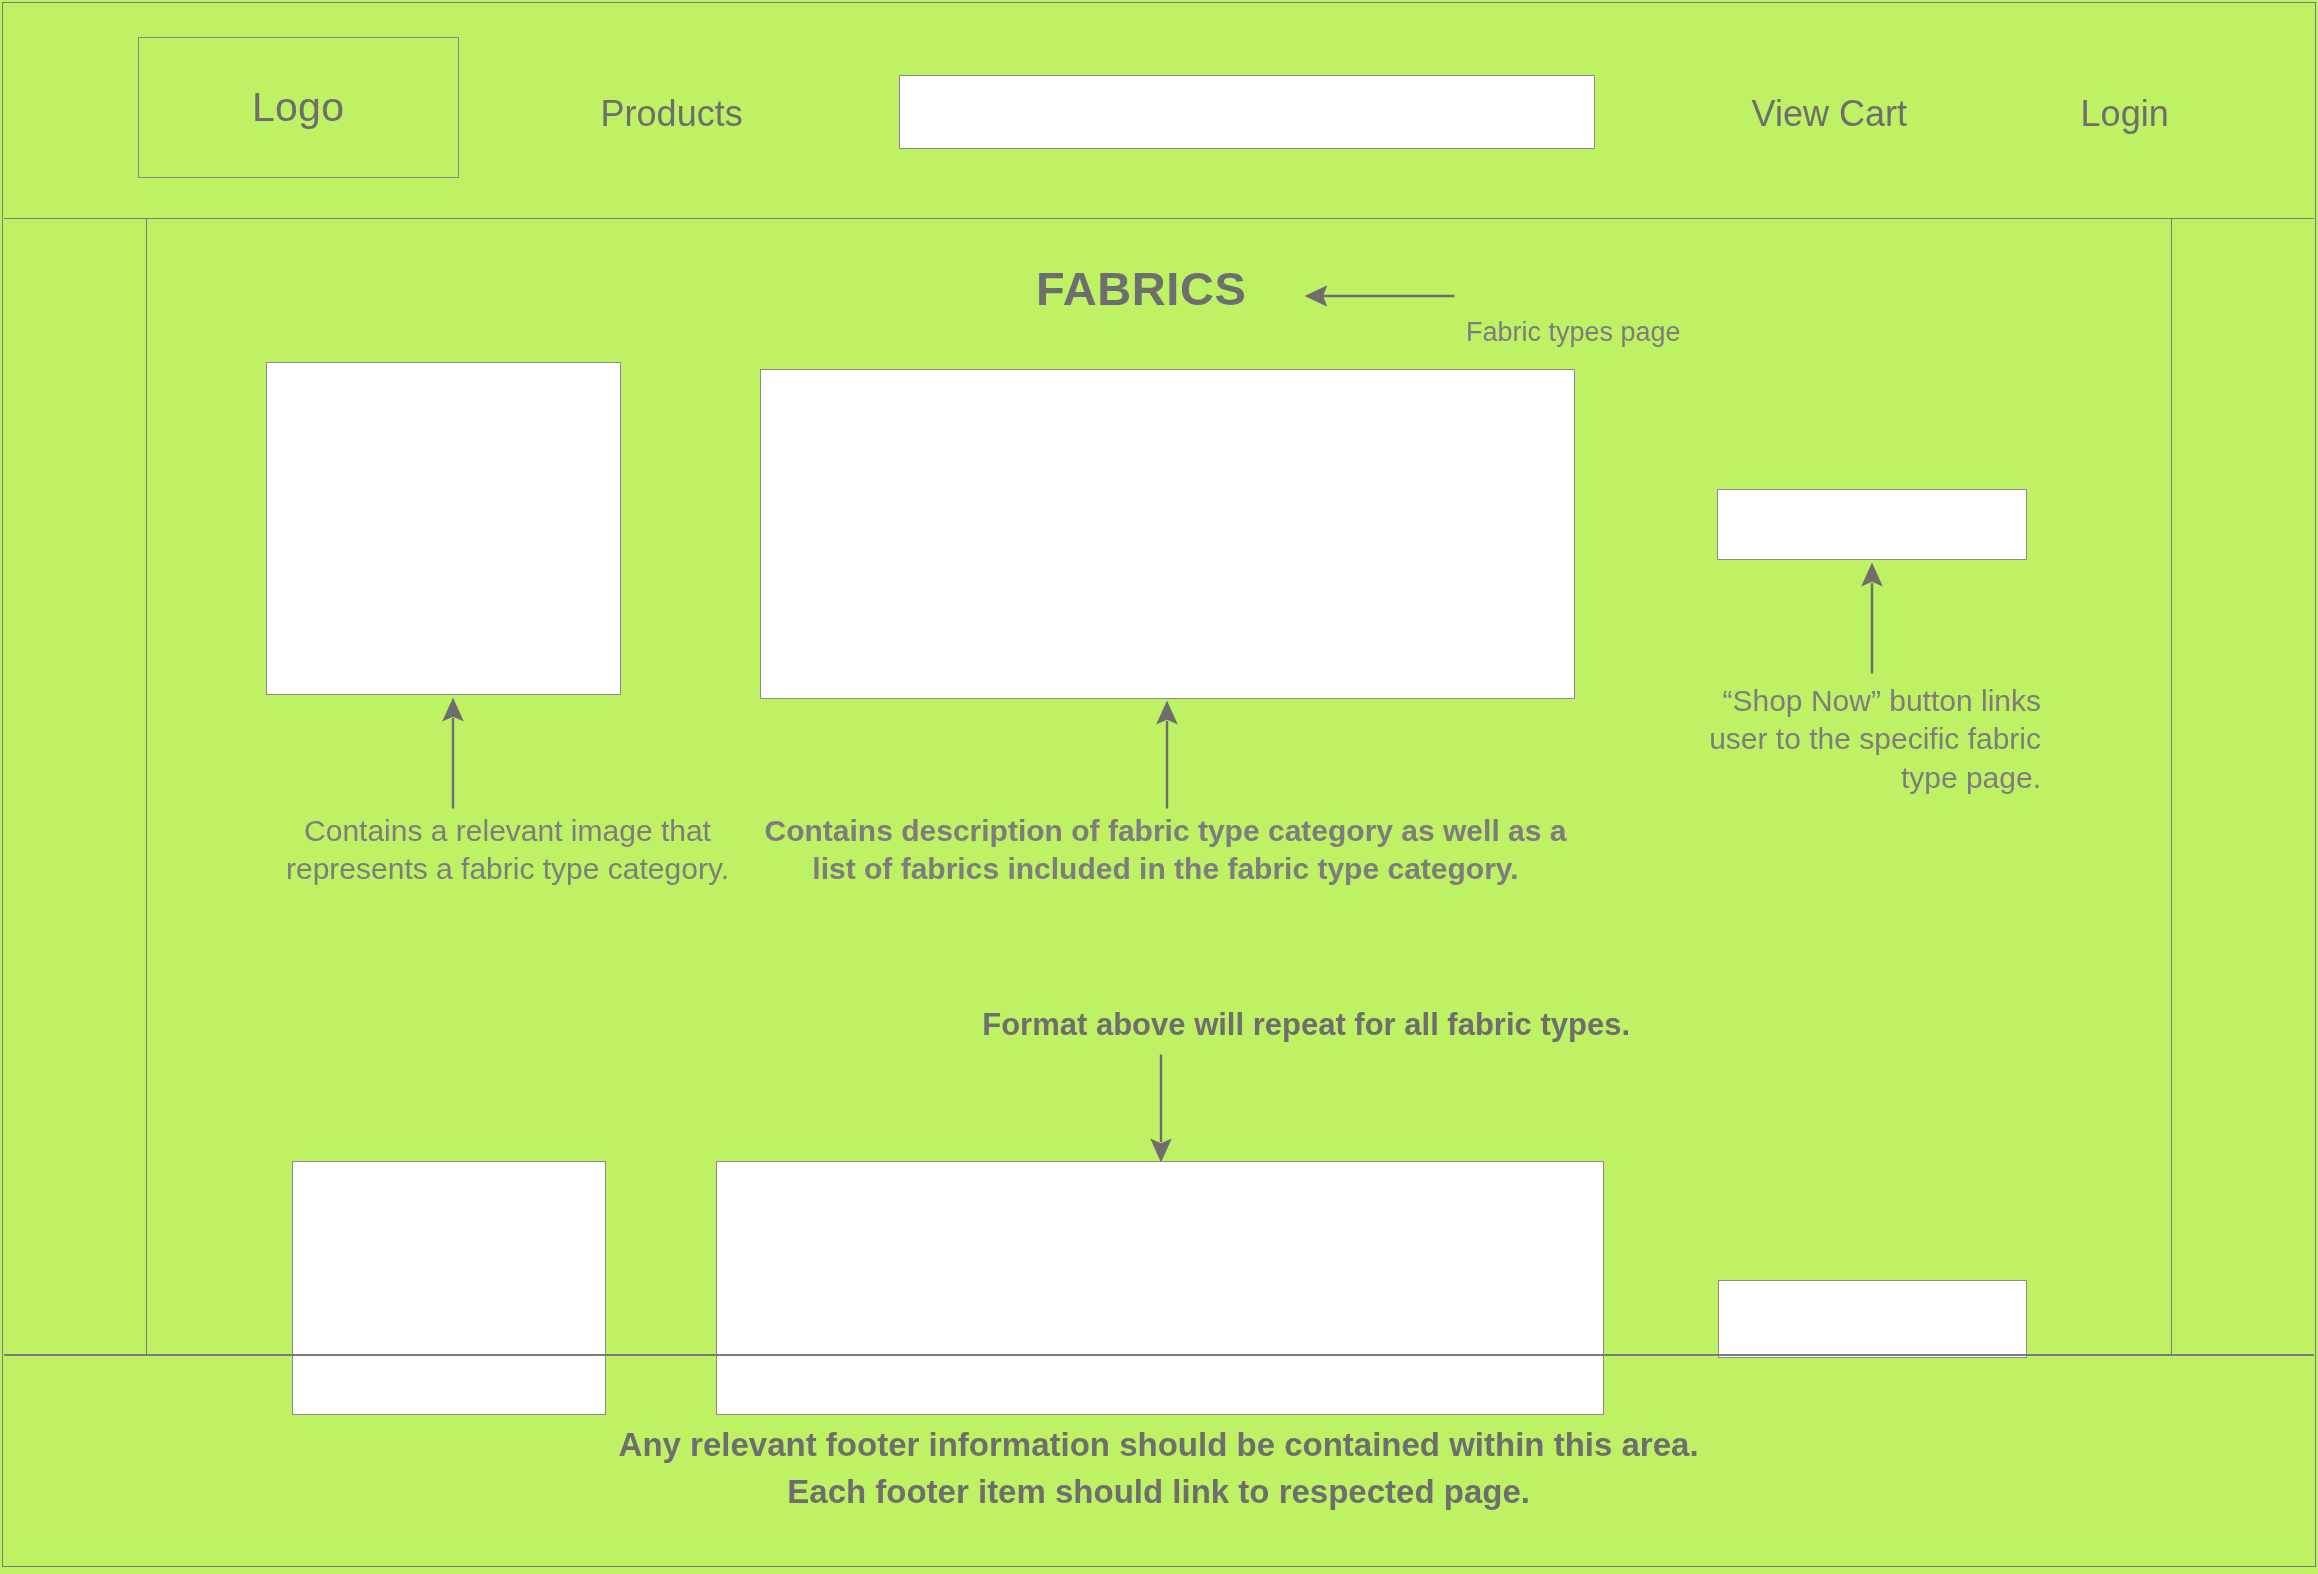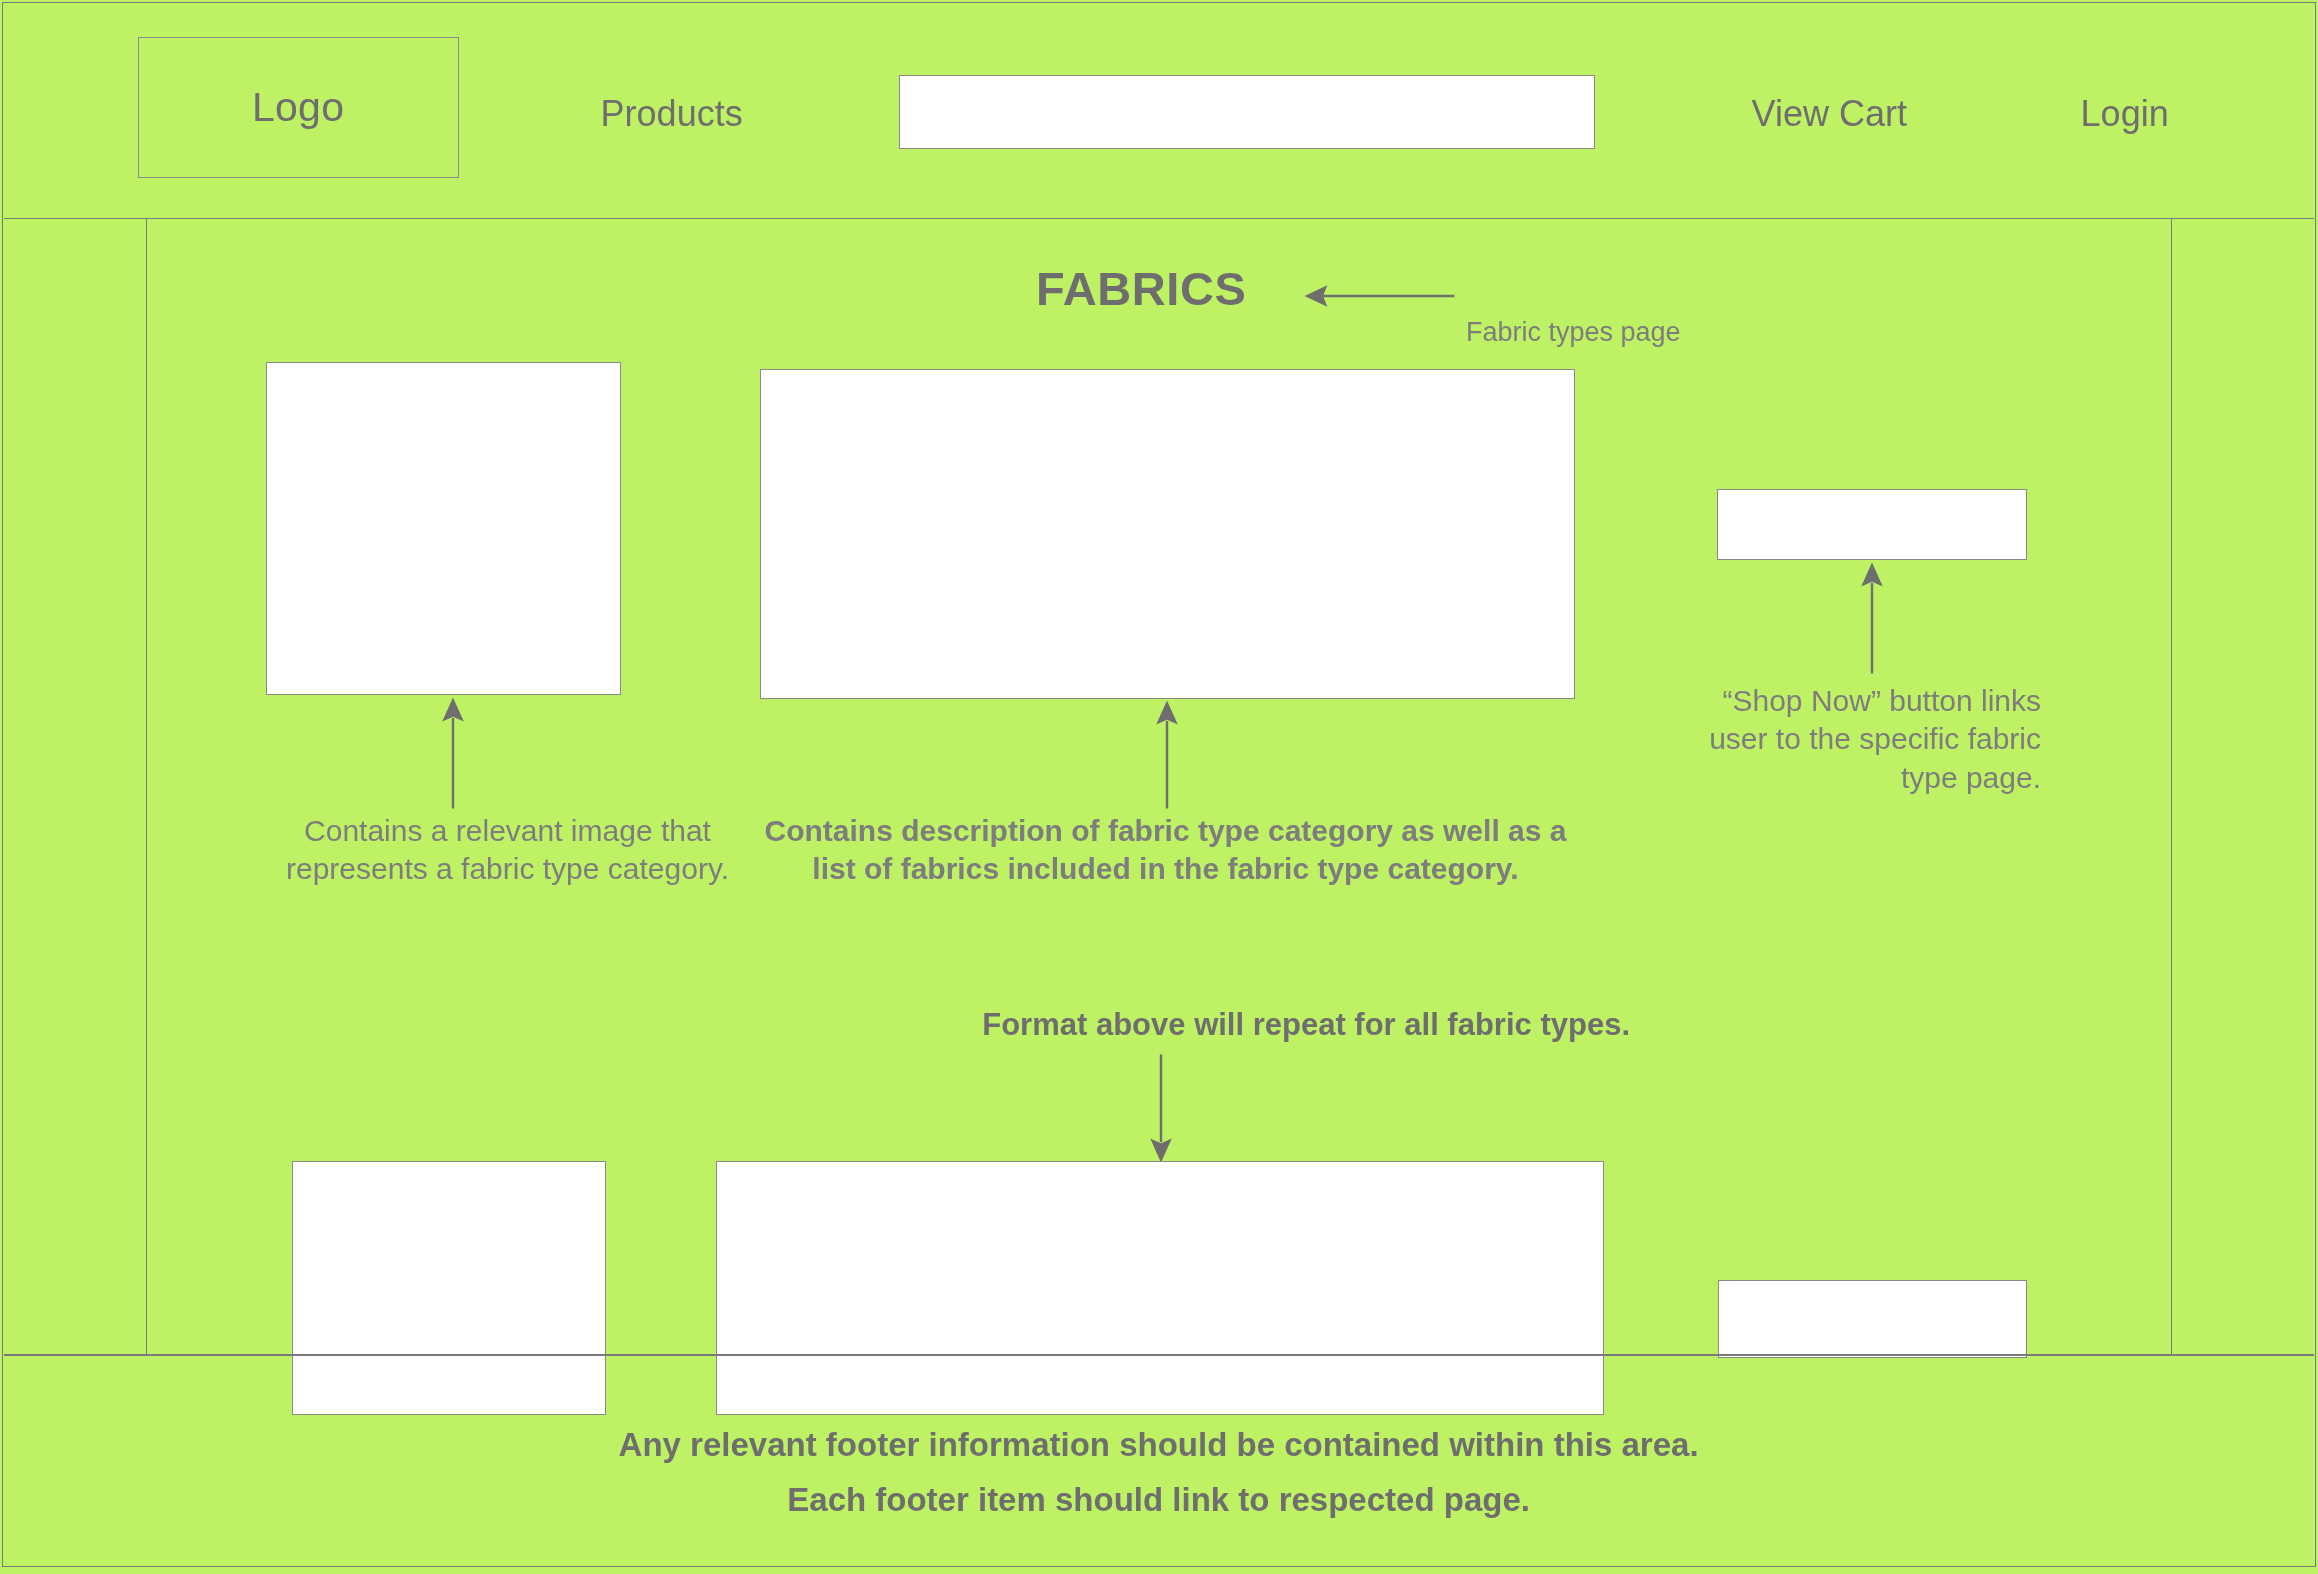--- a/index.html
+++ b/index.html
@@ -210,21 +210,20 @@
     left: 3.6px;
     top: 1356px;
     width: 2310px;
     height: 211px;
     display: flex;
     flex-direction: column;
     align-items: center;
     justify-content: flex-start;
     padding-top: 66px;
     box-sizing: border-box;
-    gap: 8px;
   }
   .footer-line {
     font-size: 33px;
     font-weight: bold;
     color: #6e6e6e;
     line-height: 1.42;
     text-align: center;
     white-space: nowrap;
   }
 </style>

